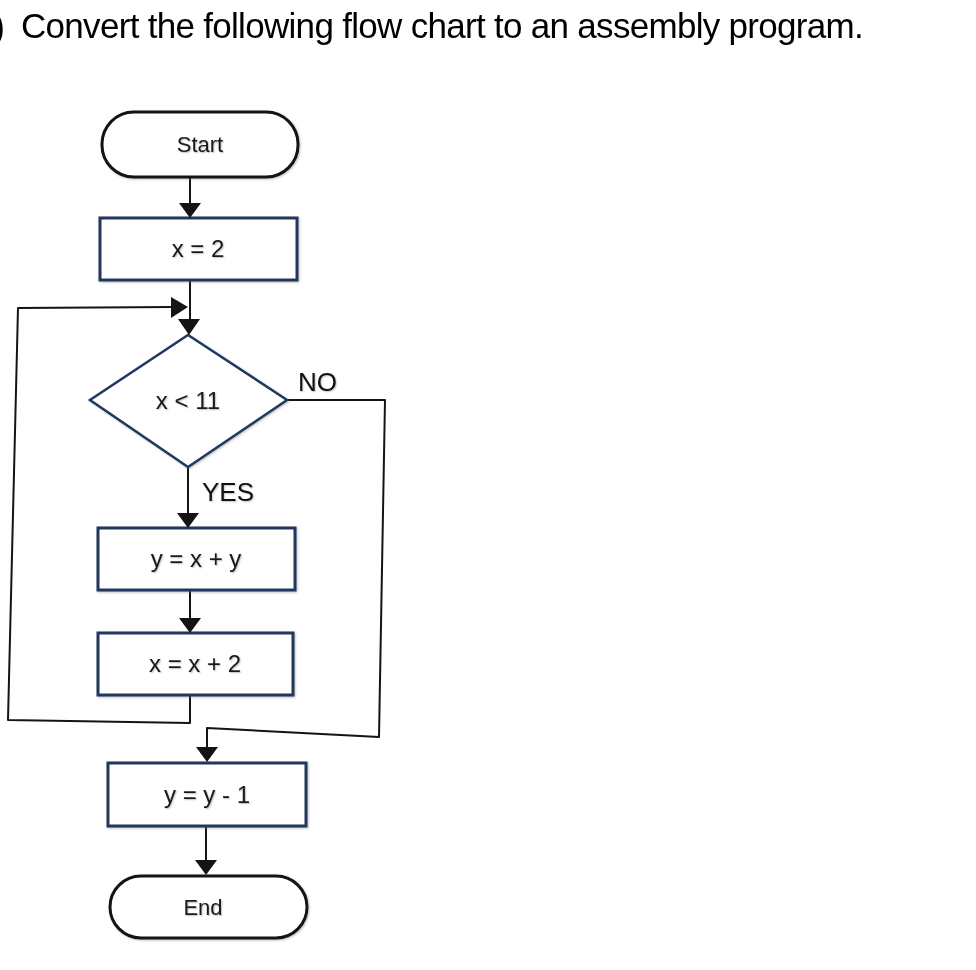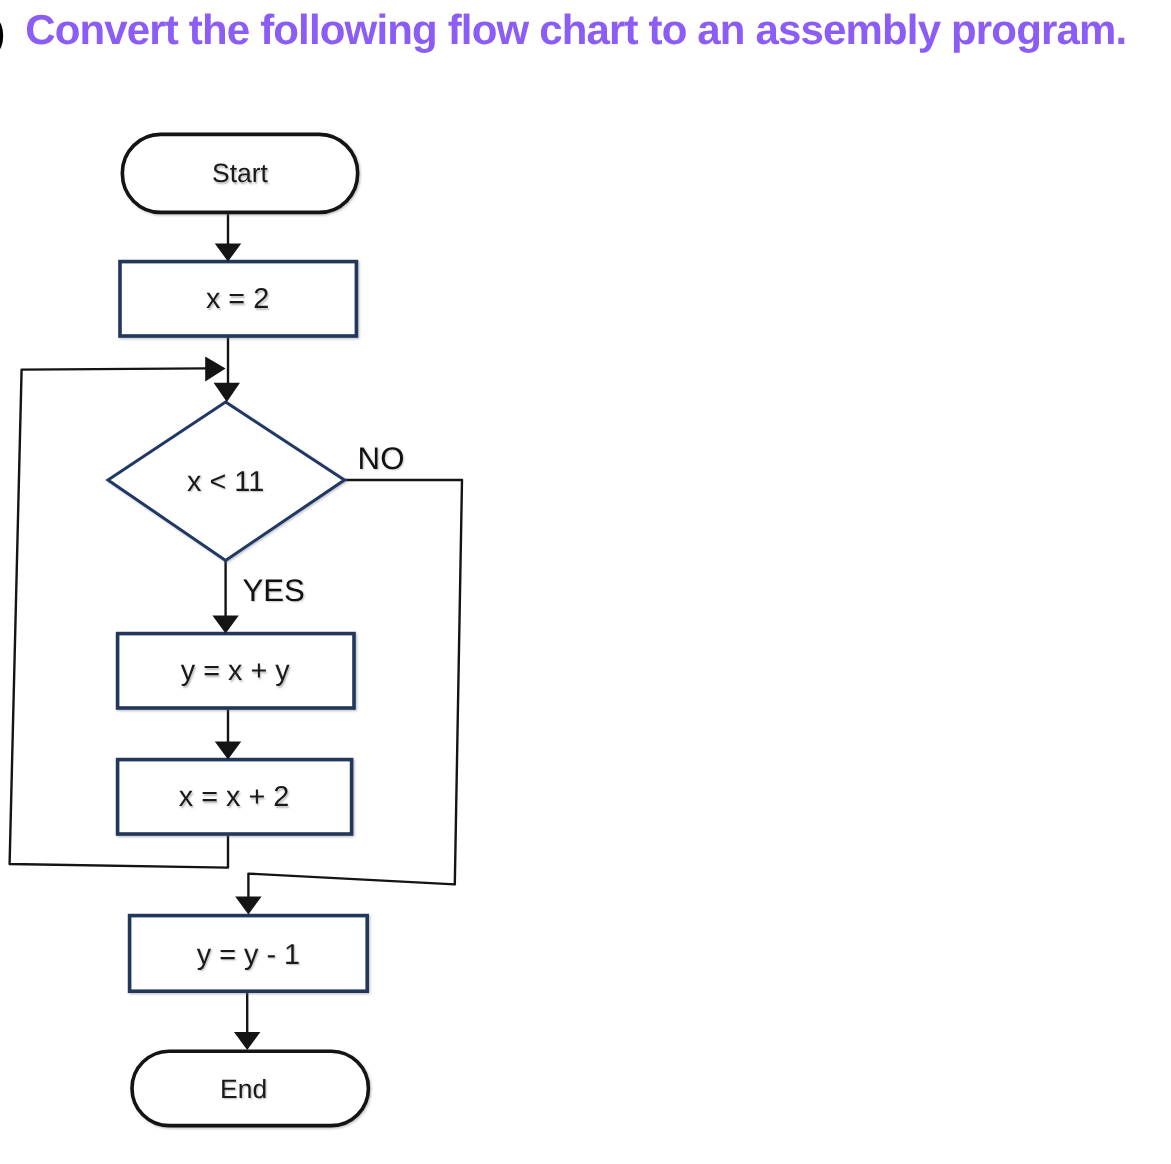--- a/index.html
+++ b/index.html
@@ -14,23 +14,23 @@
     height: 970px;
     background: #ffffff;
     overflow: hidden;
   }
   .title {
     position: absolute;
     left: 21px;
     top: 6px;
     margin: 0;
     font-size: 35px;
-    font-weight: 700;
+    font-weight: 400;
     letter-spacing: -0.7px;
-    color: #8b5cf6;
+    color: #000000;
     white-space: nowrap;
   }
   .left-fragment {
     position: absolute;
     left: -7px;
     top: 6px;
     font-size: 36px;
     font-weight: 400;
     color: #000000;
   }

